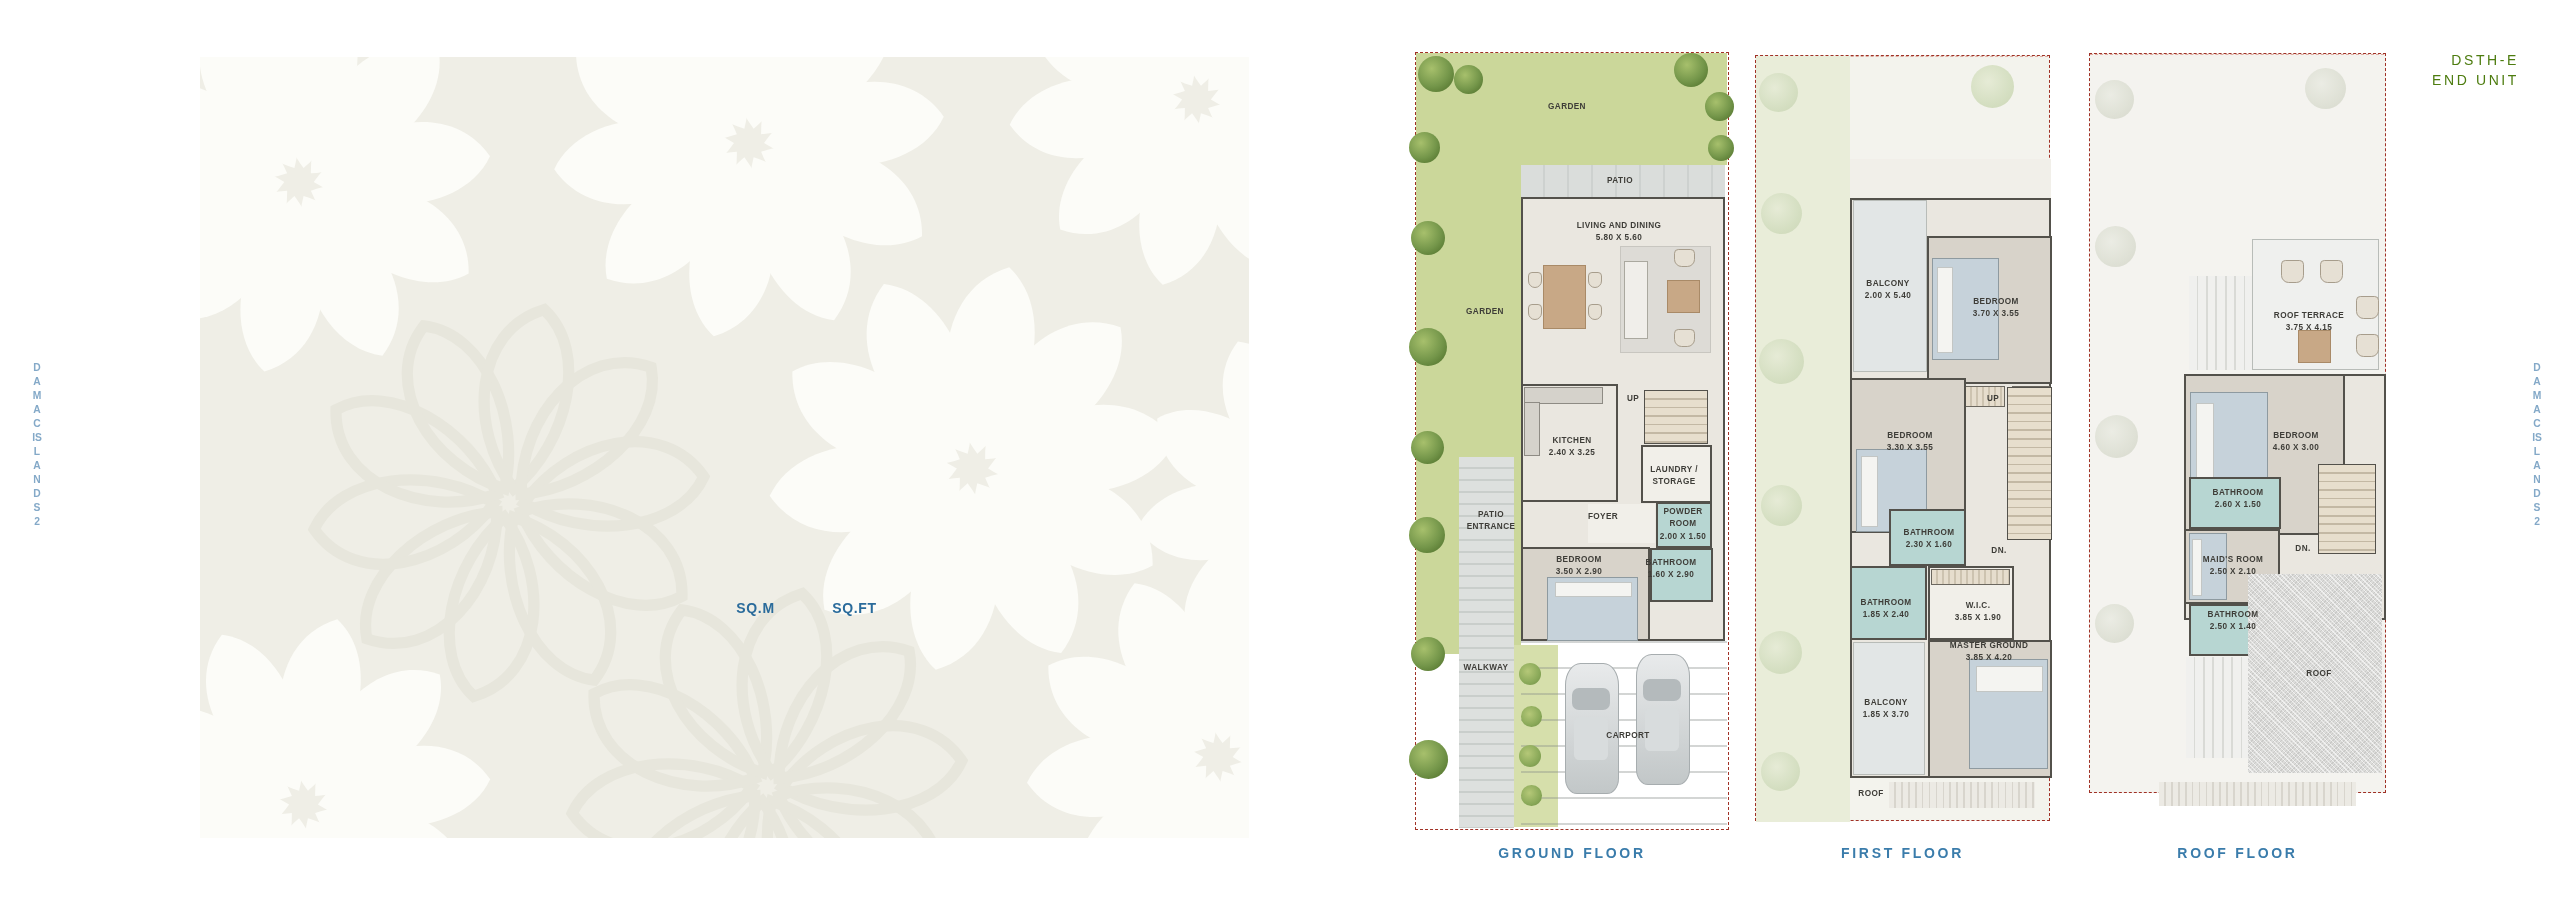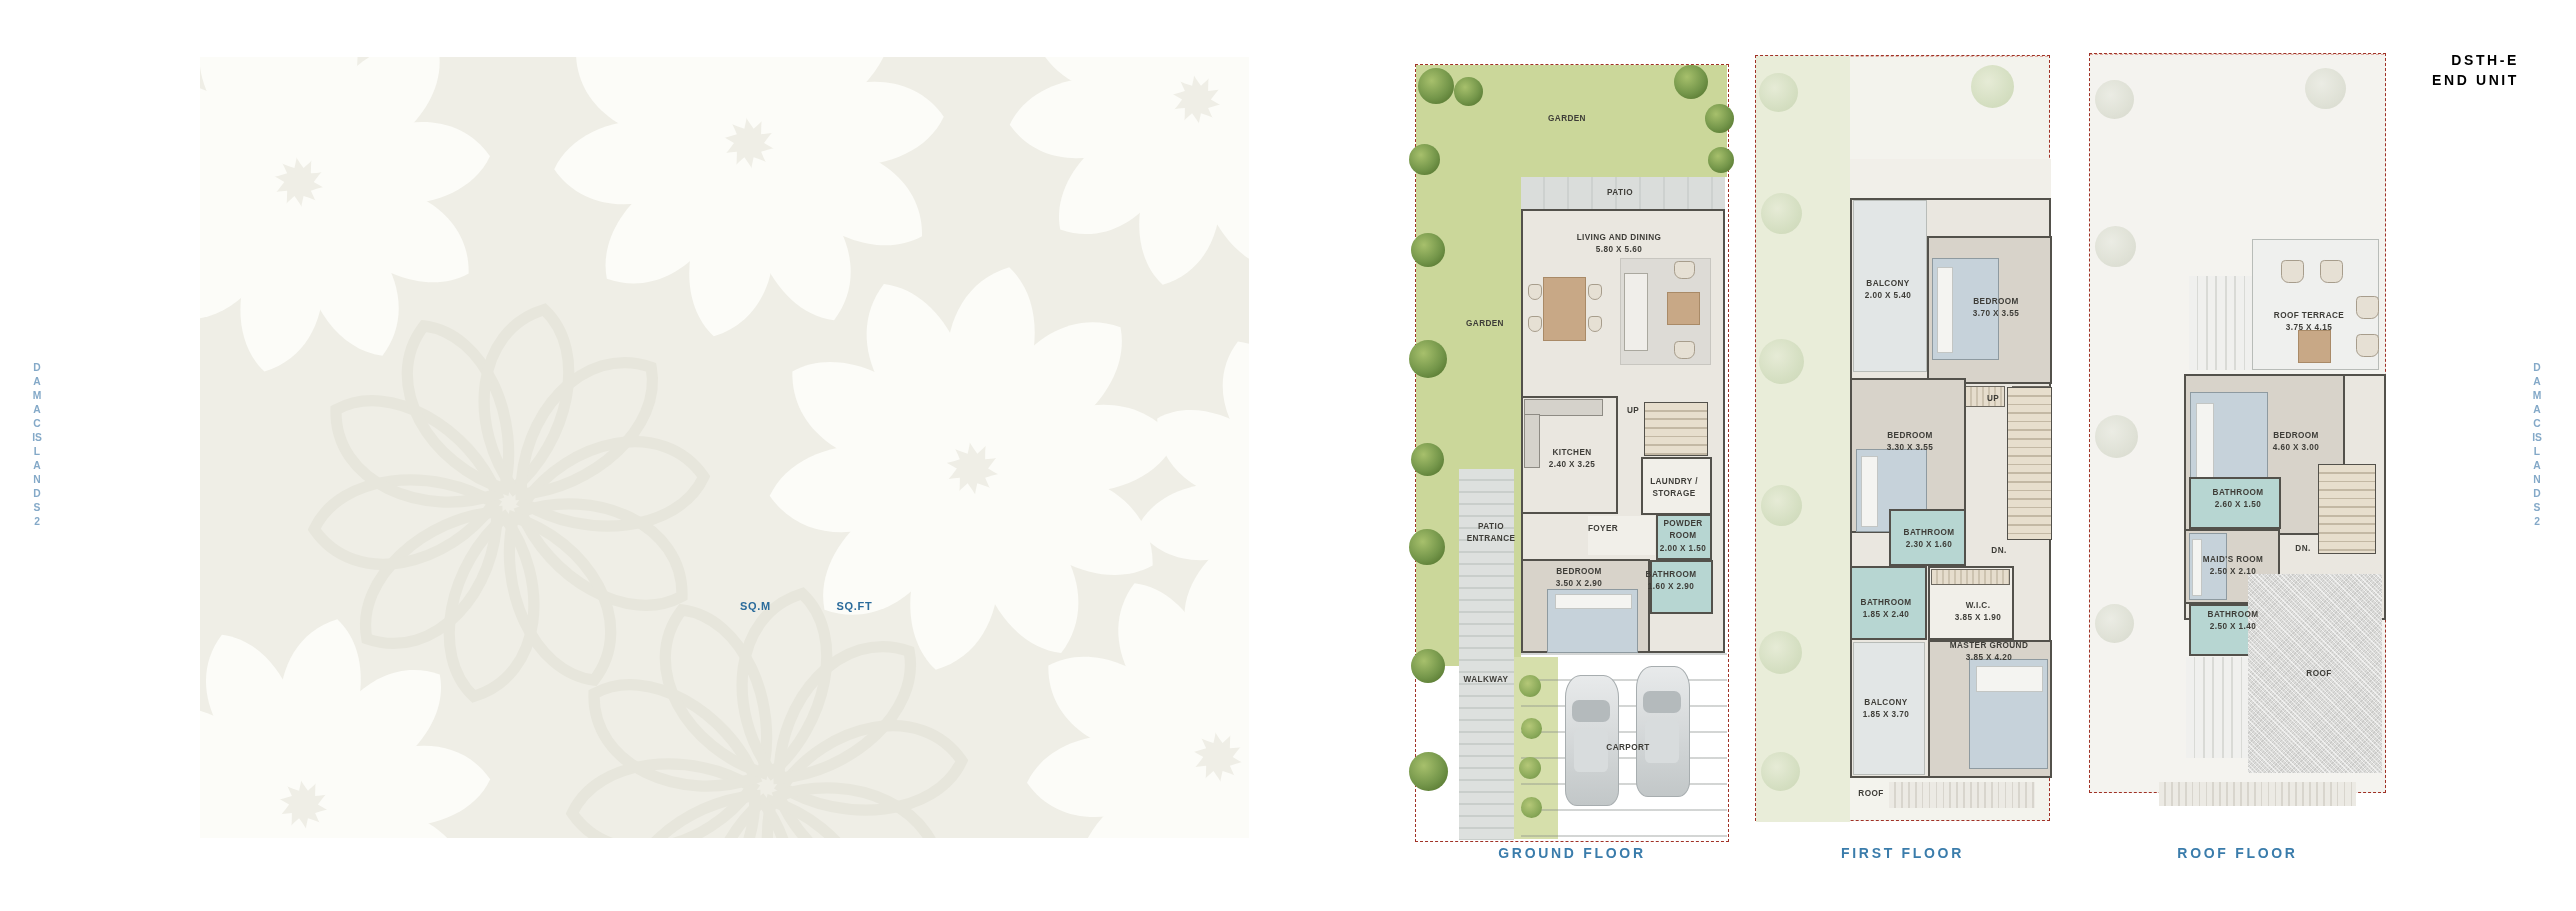--- a/index.html
+++ b/index.html
@@ -13,36 +13,36 @@
   svg.flower.o{fill:none;stroke:#e7e6dc;stroke-width:6px;}
 
   .title1{position:absolute;left:0;top:254px;width:100%;text-align:center;
           font-family:"Liberation Serif",serif;font-size:57px;font-weight:600;
           letter-spacing:5.2px;color:#2f73a6;}
   .title2{position:absolute;left:0;top:385px;width:100%;text-align:center;
           font-family:"Liberation Serif",serif;font-size:43px;font-weight:400;
           letter-spacing:1.7px;color:#2f73a6;}
 
   .areatable{position:absolute;left:340px;top:543px;width:364px;color:#4d8db4;}
-  .at-head{display:grid;grid-template-columns:1fr 99px 99px;font-size:11px;
+  .at-head{display:grid;grid-template-columns:1fr 99px 99px;font-size:14px;
            font-weight:700;color:#2a6b9b;letter-spacing:0.7px;padding-bottom:7.7px;}
   .at-head div{text-align:center;}
   .at-row{display:grid;grid-template-columns:1fr 99px 99px;font-size:11.6px;
           letter-spacing:0.5px;border-top:1.7px solid #2e75a4;border-bottom:1.7px solid #2e75a4;
           padding:13px 0 12px 0;}
   .at-row .rl{text-align:left;}
   .at-row div{text-align:center;}
 
   
   .rail{position:absolute;width:12px;font-size:10.3px;line-height:14px;text-align:center;
         word-break:break-all;color:#84a9c8;font-weight:600;}
 
   
-  .unit-tag{position:absolute;right:57px;top:50px;text-align:right;color:#000000;
-            font-weight:700;font-size:14px;letter-spacing:2.6px;line-height:1.45;}
+  .unit-tag{position:absolute;right:57px;top:50px;text-align:right;color:#4d7c0f;
+            font-weight:400;font-size:14px;letter-spacing:2.6px;line-height:1.45;}
 
   
   .plan{position:absolute;border:1.7px dashed #a03126;box-sizing:border-box;}
   .room,.shape{position:absolute;box-sizing:border-box;}
   .wall{border:2.1px solid #53514b;}
   .wall3{border:2.6px solid #53514b;}
   .thin{border:1.3px solid #b8bcb8;}
   .floor{background:#eae7e0;}
   .floor2{background:#f1efe9;}
   .bedfloor{background:#d8d3ca;}
@@ -185,21 +185,21 @@
     </div>
   </div>
 
   
   <div class="unit-tag">
     <div>DSTH-E</div>
     <div>END UNIT</div>
   </div>
 
   
-  <div class="plan" style="left:1415px;top:64px;width:314px;height:778px">
+  <div class="plan" style="left:1415px;top:52px;width:314px;height:778px">
     <div class="room garden" style="left:0;top:0;width:311px;height:112px"></div>
     <div class="room garden" style="left:0;top:0;width:105px;height:601px"></div>
     <div class="room garden2" style="left:97px;top:592px;width:45px;height:182px"></div>
     <div class="room slats" style="left:43px;top:404px;width:55px;height:371px"></div>
     <div class="gline-v" style="left:100px;top:0;height:99px"></div>
     <div class="gline-h" style="left:0;top:99px;width:103px"></div>
     <div class="room patio" style="left:105px;top:112px;width:204px;height:33px"></div>
 
     <div class="room floor wall3" style="left:105px;top:144px;width:204px;height:444px"></div>
     <div class="room floor" style="left:107px;top:147px;width:199px;height:184px"></div>

